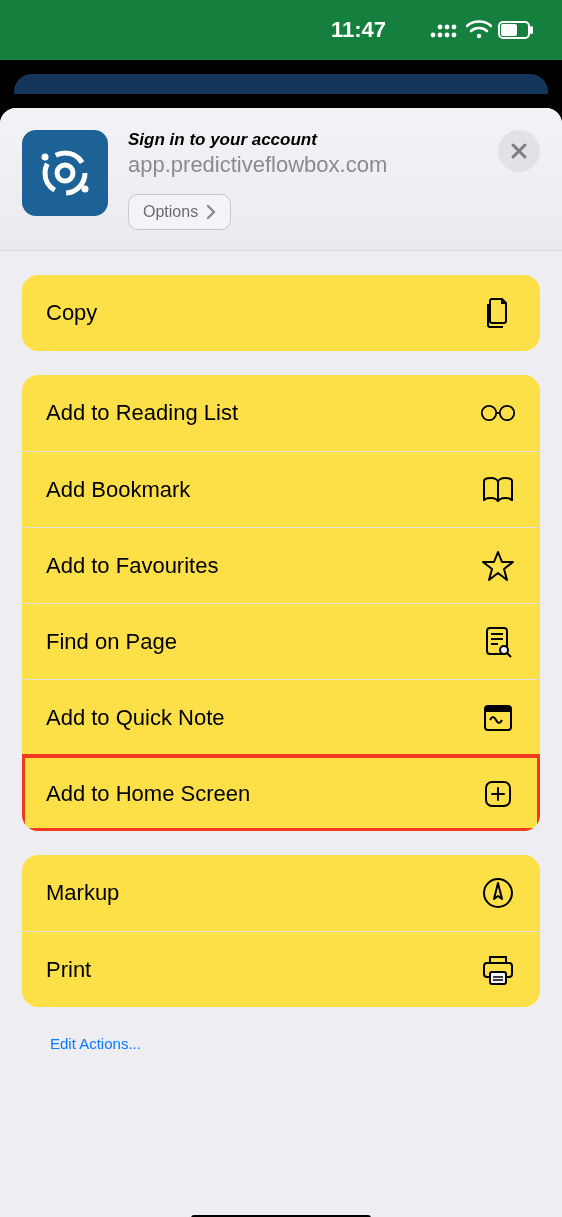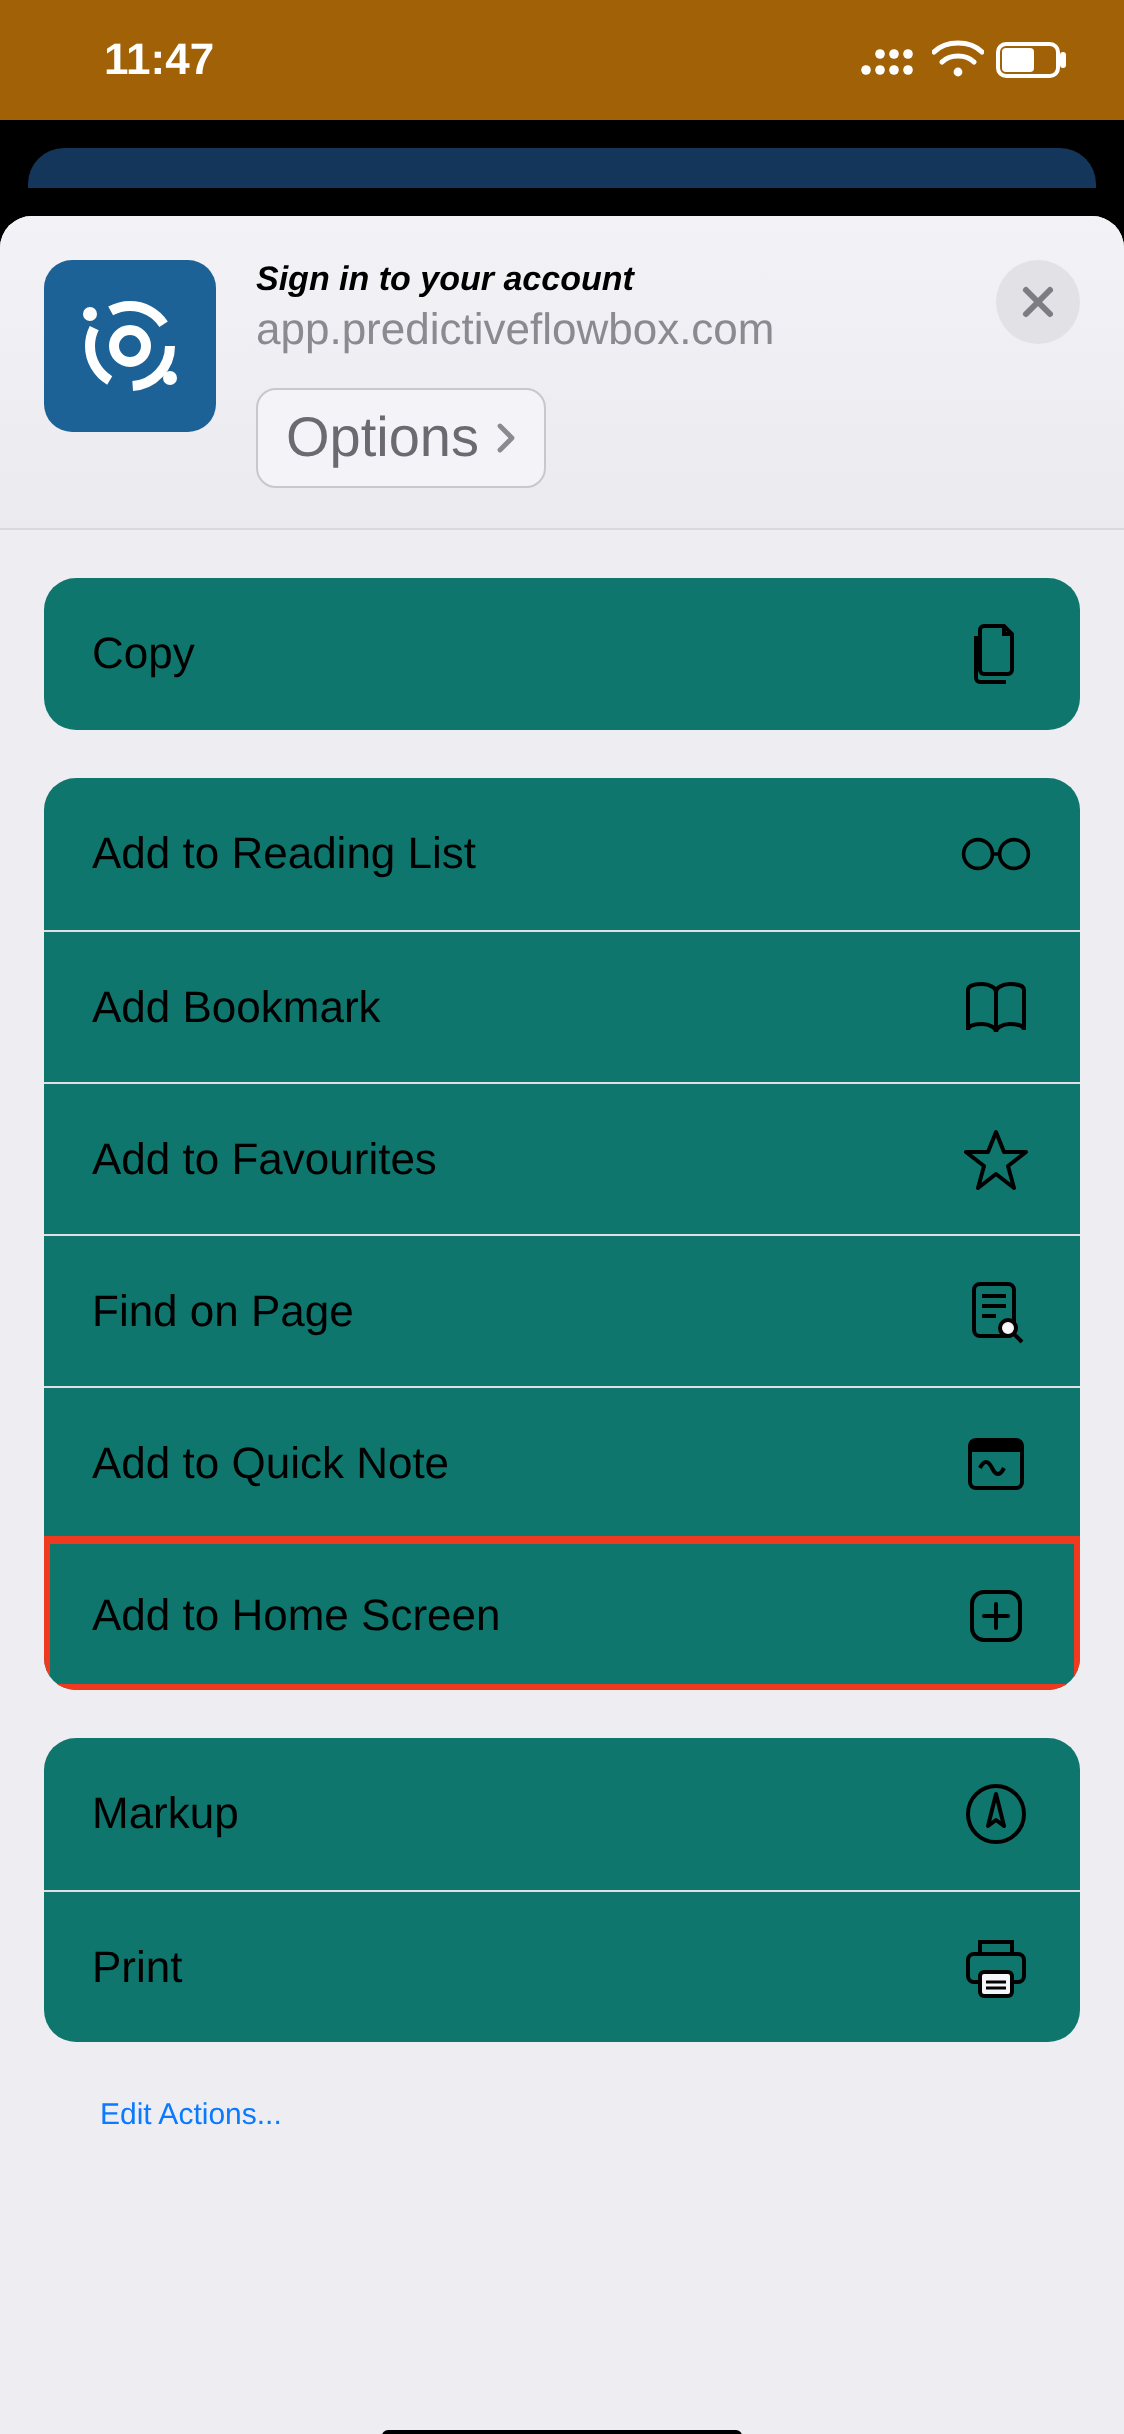--- a/index.html
+++ b/index.html
@@ -1,27 +1,28 @@
 <!DOCTYPE html>
 <html><head>
 <meta charset="utf-8">
 <style>
   * { box-sizing: border-box; margin: 0; padding: 0; }
   html, body { width: 562px; height: 1217px; font-family: -apple-system, "Helvetica Neue", Arial, sans-serif; background:#000; }
   
   .statusbar {
     height: 60px;
-    background:#a16207;
+    background:#15803d;
     color:#fff;
     display:flex;
-    justify-content:space-between;
+    justify-content:flex-end;
     align-items:center;
     padding:0 28px 0 52px;
     font-size:22px;
     font-weight:600;
+    gap:44px;
   }
   .status-right { display:flex; align-items:center; gap:6px; }
   .status-right svg { display:block; }
 
   
   .bg-sliver { height:34px; background:#000; }
   .bg-sliver-inner {
     margin-top:14px;
     height:20px;
     background:#14365a;
@@ -57,37 +58,37 @@
   .hdr-text { margin-left:20px; flex:1; }
   .hdr-title { font-size:17px; font-weight:600; color:#000;font-style:italic; }
   .hdr-sub { font-size:22px; color:#8b8a90; margin-top:2px; }
   .options-btn {
     display:inline-flex; align-items:center;
     margin-top:16px;
     border:1px solid #c8c7cc;
     background:#f4f3f7;
     border-radius:10px;
     padding:8px 14px;
-    font-size:28px;
+    font-size:16px;
     color:#6b6a70;
     gap:8px;
   }
   .close-btn {
     position:absolute;
     right:22px; top:22px;
     width:42px; height:42px;
     border-radius:50%;
     background:#e2e1e6;
     display:flex; align-items:center; justify-content:center;
   }
 
   
   .groups { padding: 24px 22px 0 22px; }
   .group {
-    background:#0f766e;
+    background:#fde047;
     border-radius:16px;
     overflow:hidden;
     margin-bottom:24px;
   }
   .row {
     display:flex;
     align-items:center;
     justify-content:space-between;
     height:76px;
     padding:0 24px;

